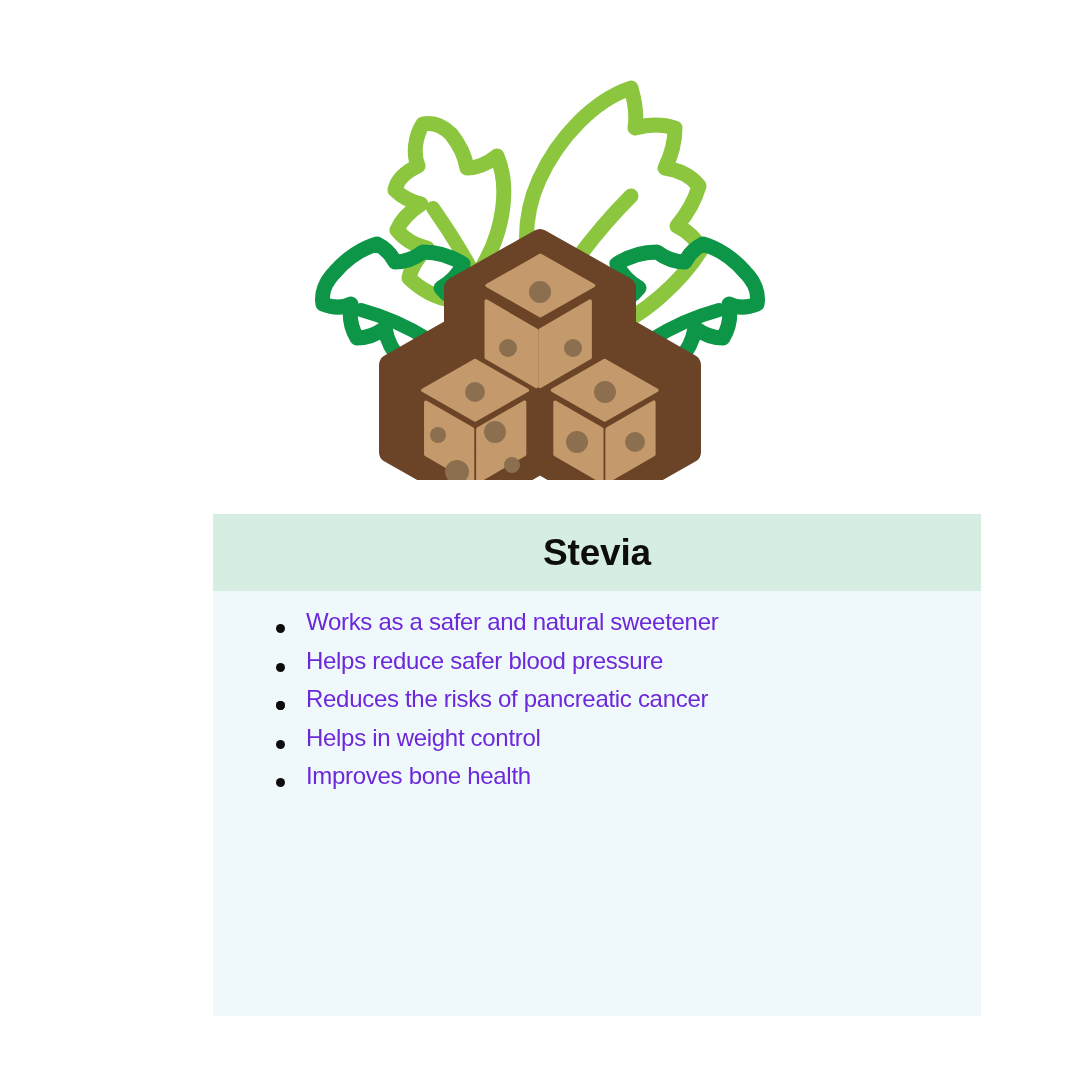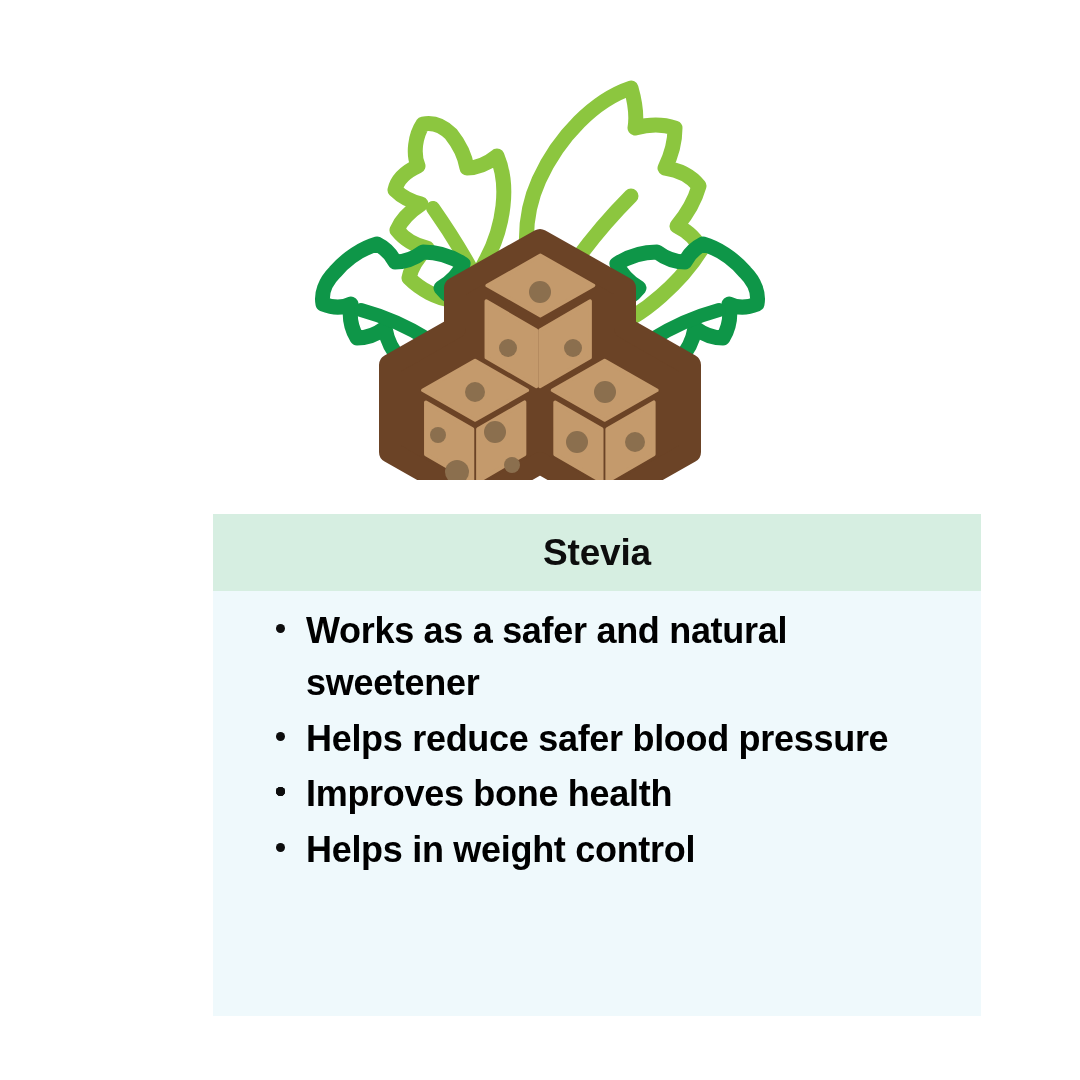--- a/index.html
+++ b/index.html
@@ -73,24 +73,24 @@
     list-style: none;
     margin: 0;
     padding: 0;
   }
 
   ul.benefits li {
     position: relative;
     padding-left: 36px;
     margin: 0 0 4px 0;
     font-family: "Liberation Sans Narrow", "Liberation Sans", sans-serif;
-    font-size: 36px;
-    font-weight: bold;
+    font-size: 24px;
+    font-weight: normal;
     line-height: 1.44;
-    color: #000000;
+    color: #6d28d9;
     letter-spacing: -0.3px;
   }
 
   ul.benefits li .bullet-dot {
     position: absolute;
     left: 6px;
     top: 19px;
     width: 9px;
     height: 9px;
     border-radius: 50%;
@@ -209,27 +209,28 @@
         </li>
         <li>
           <span class="bullet-dot"></span>
           <span>Helps reduce safer blood pressure</span>
         </li>
         <li>
           <span class="bullet-dot"></span>
         </li>
         <li>
           <span class="bullet-dot"></span>
+          <span>Reduces the risks of pancreatic cancer</span>
+        </li>
+        <li>
+          <span class="bullet-dot"></span>
+          <span>Helps in weight control</span>
         </li>
         <li>
           <span class="bullet-dot"></span>
           <span>Improves bone health</span>
-        </li>
-        <li>
-          <span class="bullet-dot"></span>
-          <span>Helps in weight control</span>
         </li>
       </ul>
     </div>
 
   </div>
 
 </div>
 
 </body></html>

